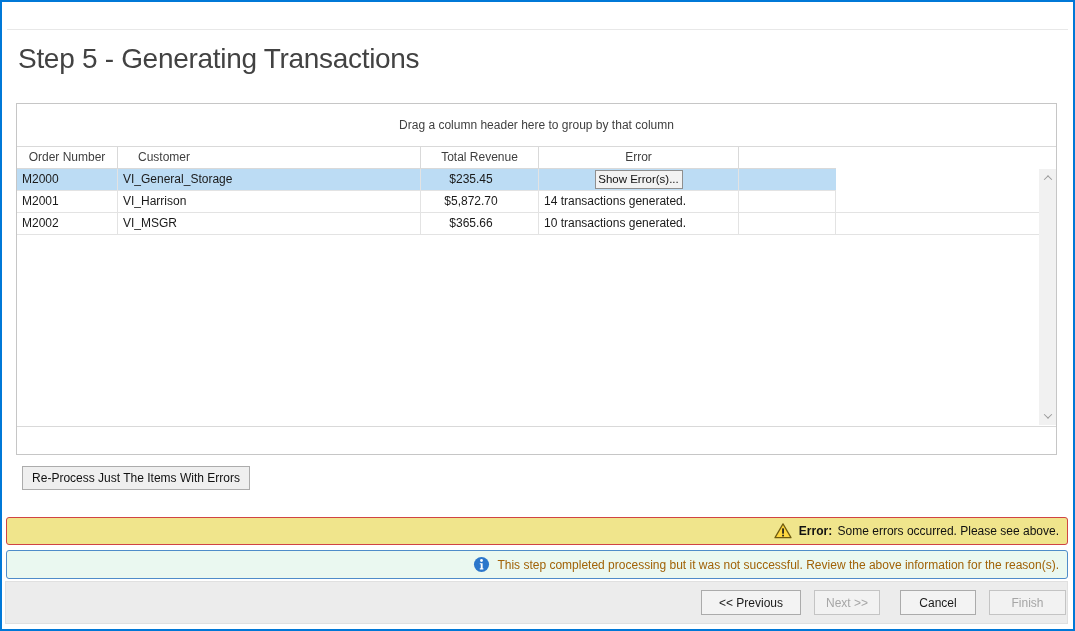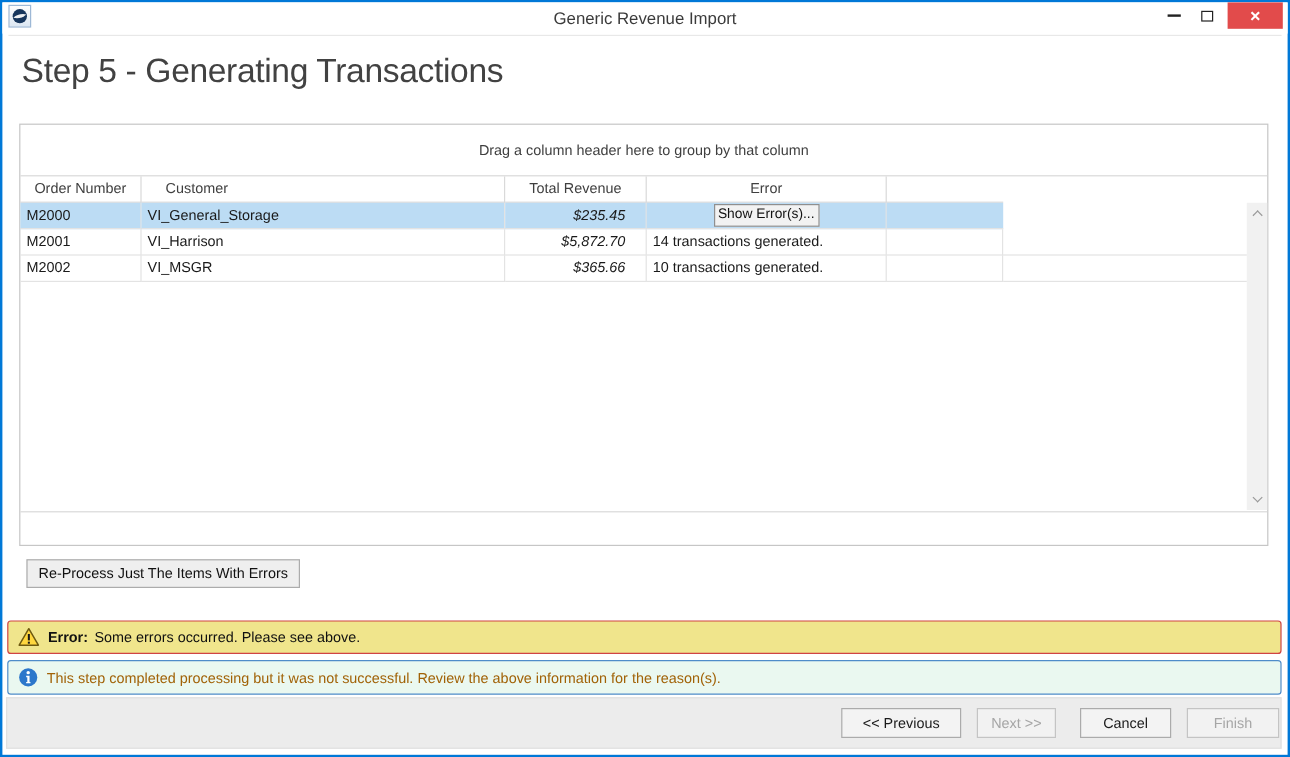--- a/index.html
+++ b/index.html
@@ -38,21 +38,21 @@
     height:22px;font-size:12px;}
   .grow .cell{border-right:1px solid #E3E3E3;border-bottom:1px solid #E3E3E3;
     line-height:21px;overflow:hidden;white-space:nowrap;color:#1A1A1A;}
   .grow .cell:last-child{border-right:none;}
   .header .cell{border-right:1px solid #D9D9D9;border-bottom:1px solid #D9D9D9;
     color:#3F3F3F;}
   .h-center{text-align:center;}
   .h-cust{padding-left:20px;}
   .c-order{padding-left:5px;}
   .c-cust{padding-left:5px;}
-  .c-rev{padding-right:17px;text-align:right;font-style:italic;}
+  .c-rev{padding-right:17px;text-align:center;}
   .c-status{padding-left:5px;}
   .c-error{display:flex;align-items:center;justify-content:center;}
   .selected .cell{background:#BCDCF4;}
   .showerr{width:88px;height:19px;font-family:"Liberation Sans",sans-serif;
     font-size:11.5px;color:#111;background:#F2F2F2;border:1px solid #8F8F8F;
     padding:0;line-height:17px;}
   .vscroll{position:absolute;right:0;top:65px;width:17px;height:256px;
     background:#F1F1F1;}
   .vs-arrow{position:absolute;left:0;width:17px;height:16px;display:flex;
     align-items:center;justify-content:center;}
@@ -65,21 +65,21 @@
   .grid-bottom-line{position:absolute;left:0;right:0;top:322px;height:1px;
     background:#D9D9D9;}
 
   
   .reprocess{position:absolute;left:20px;top:464px;width:228px;height:24px;
     background:#EFEFEF;border:1px solid #ACACAC;font-family:"Liberation Sans",sans-serif;
     font-size:12px;color:#111;}
 
   
   .msgbar{position:absolute;left:4px;width:1062px;border-radius:3px;
-    display:flex;align-items:center;padding:0 8px;font-size:12px;gap:7px;}
+    display:flex;align-items:center;padding:0 8px;font-size:12px;gap:7px;justify-content:flex-end;}
   .errorbar{top:515px;height:28px;background:#F0E58C;border:1px solid #D04443;
     color:#111;}
   .infobar{top:548px;height:29px;background:#EAF8F0;border:1px solid #4F8CC9;
     color:#a16207;}
   .msgbar b{margin-right:2px;}
   .micon{flex:0 0 auto;display:flex;align-items:center;}
 
   
   .footer{position:absolute;left:3px;top:579px;width:1063px;height:43px;
     background:#ECECEC;border:1px solid #E0E0E0;}
@@ -90,38 +90,20 @@
   .f-prev{left:695px;width:100px;}
   .f-next{left:808px;width:66px;}
   .f-cancel{left:894px;width:76px;}
   .f-finish{left:983px;width:77px;}
 </style>
 </head>
 <body>
 
 <div class="window">
 
-  <div class="titlebar">
-    <div class="app-icon">
-      <svg width="13" height="13" viewBox="0 0 12 12">
-        <circle cx="6" cy="6" r="5.5" fill="#16355C"></circle>
-        <path d="M1 7.2 Q5 3.6 11 4.6 Q6.5 8.6 1 7.2 Z" fill="#ffffff" opacity="0.92"></path>
-      </svg>
-    </div>
-    <div class="win-title">Generic Revenue Import</div>
-    <div class="winbtn btn-min">
-      <span class="glyph-min"></span>
-    </div>
-    <div class="winbtn btn-max">
-      <span class="glyph-max"></span>
-    </div>
-    <div class="winbtn btn-close">
-      <span>×</span>
-    </div>
-  </div>
   <div class="tb-sep"></div>
 
   <div class="page-title">Step 5 - Generating Transactions</div>
 
   <div class="gridbox">
     <div class="groupband">Drag a column header here to group by that column</div>
 
     <div class="gridtable">
       <div class="grow header">
         <div class="cell h-center">Order Number</div>

